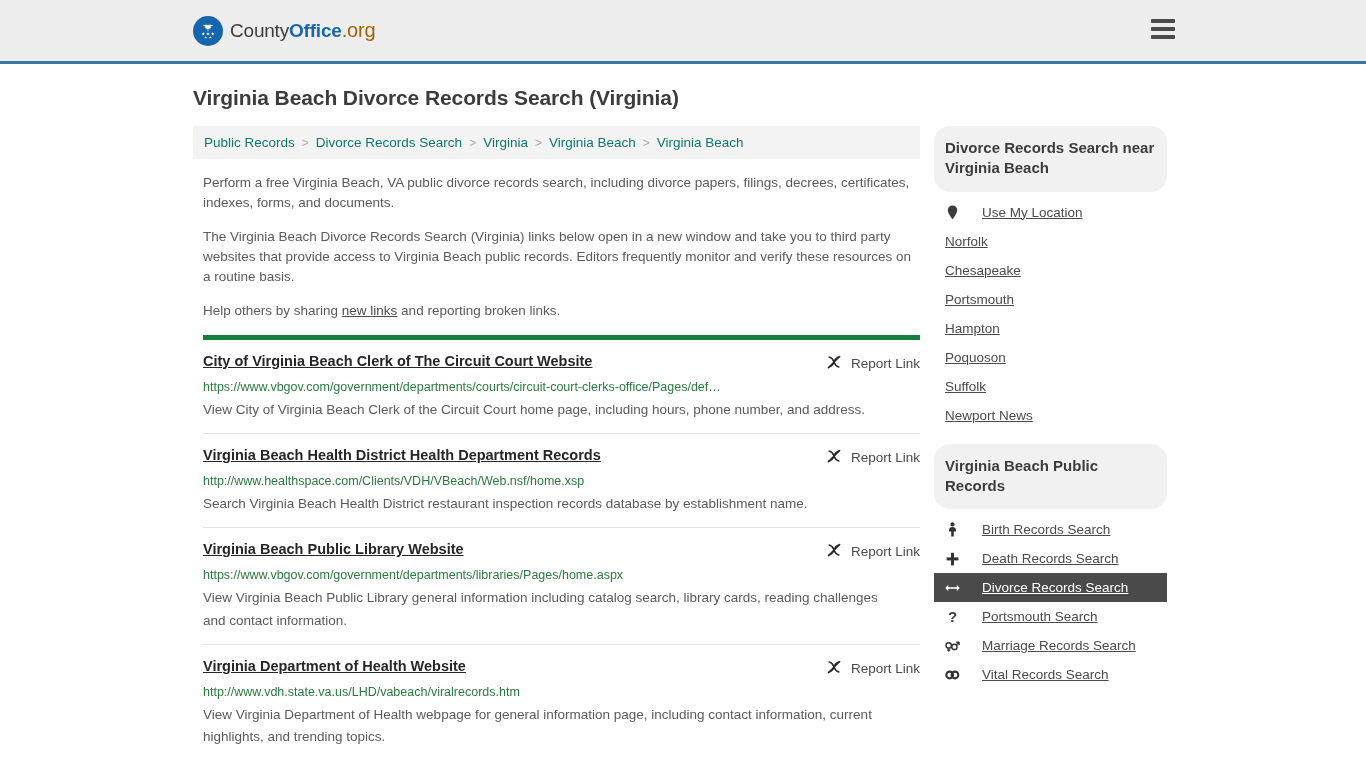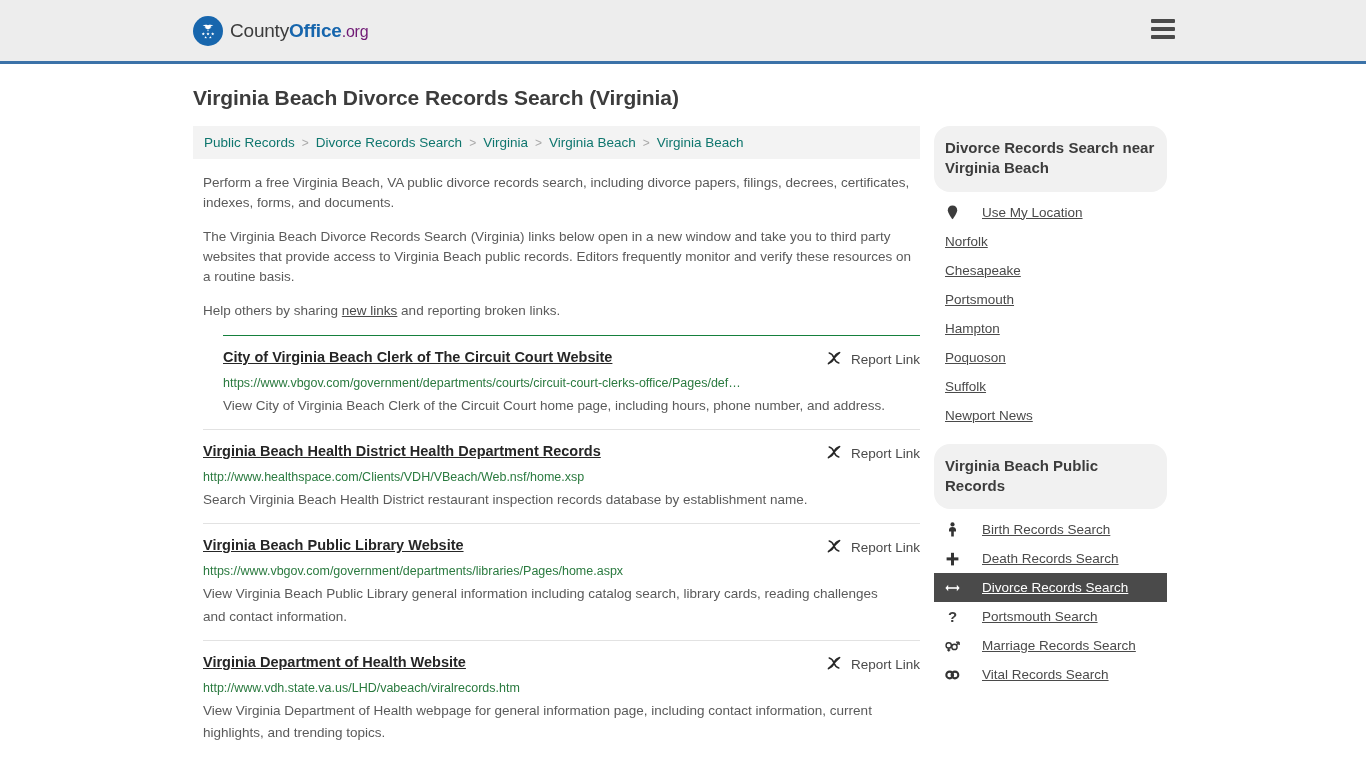--- a/index.html
+++ b/index.html
@@ -39,21 +39,21 @@
   }
   .logo-mark svg { display: block; }
   .logo-text {
     font-size: 19px;
     letter-spacing: -0.2px;
     white-space: nowrap;
     font-family: "Liberation Sans", sans-serif;
   }
   .logo-text .t1 { color: #3c3c3c; }
   .logo-text .t2 { color: #1766ad; font-weight: bold; }
-  .logo-text .t3 { color: #701a75; font-size: 16px; }
+  .logo-text .t3 { color: #a16207; font-size: 20px; }
 
   .search-wrap {
     position: absolute;
     left: 495px;
     top: 17px;
     width: 643px;
     height: 30px;
     background: #ffffff;
     border: 1px solid #cfcfcf;
     display: flex;
@@ -145,21 +145,21 @@
     color: #4a4a4a;
     text-decoration: underline;
   }
 
   
   .results { margin-top: 14px; padding-left: 10px; }
   .result {
     border-top: 1px solid #e2e2e2;
     padding: 13px 0 12px 0;
   }
-  .result:first-child { border-top: 1px solid #15803d; margin-left: 20px; }
+  .result:first-child { border-top: 5px solid #15803d; }
   .result-head {
     display: flex;
     align-items: flex-start;
     justify-content: space-between;
   }
   .result-title {
     font-size: 14.5px;
     font-weight: bold;
     color: #262626;
     text-decoration: underline;

